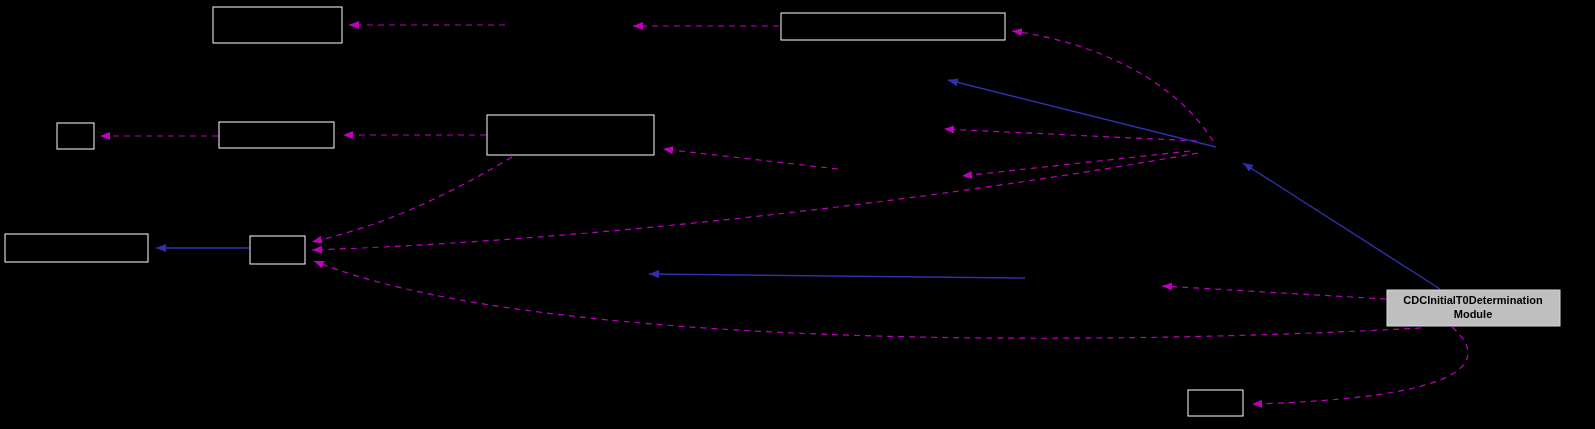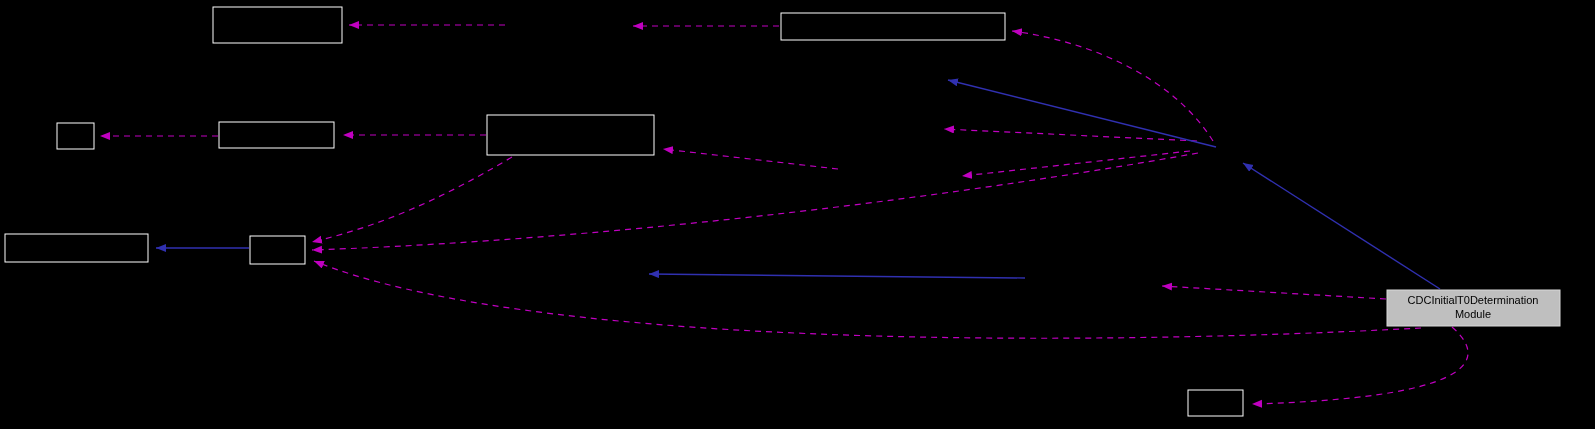--- a/index.html
+++ b/index.html
@@ -7,20 +7,21 @@
     padding: 0;
     background: #000000;
   }
   .canvas {
     position: relative;
     width: 1595px;
     height: 429px;
     background: #000000;
     overflow: hidden;
     font-family: "Liberation Sans", sans-serif;
+    font-weight: bold;
   }
   svg { display: block; }
   .node-rect {
     fill: #000000;
     stroke: #ffffff;
     stroke-width: 1;
   }
   .module-rect {
     fill: #bfbfbf;
     stroke: #d9d9d9;

